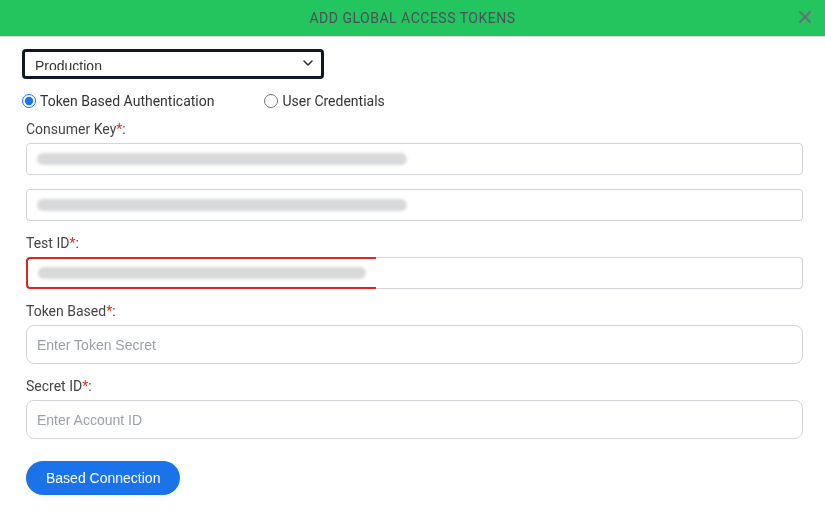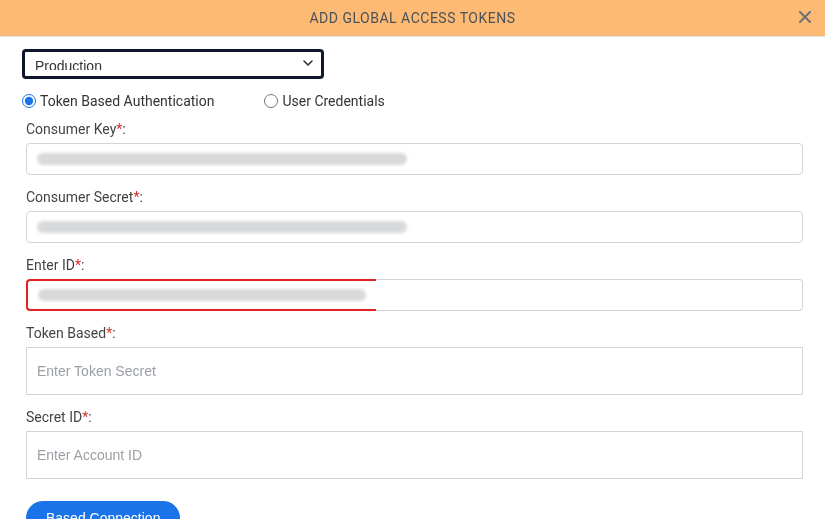--- a/index.html
+++ b/index.html
@@ -4,21 +4,21 @@
   <style>
     * { box-sizing: border-box; margin: 0; padding: 0; }
     body {
       font-family: -apple-system, BlinkMacSystemFont, "Segoe UI", Roboto, Arial, sans-serif;
       font-size: 14px;
       color: #333;
       background: #fff;
       width: 825px;
     }
     .header {
-      background: #fdba74;
+      background: #22c55e;
       border-bottom: 1px solid #e0e1e2;
       padding: 10px 12px;
       display: flex;
       align-items: center;
       justify-content: center;
       position: relative;
     }
     .header-title {
       color: #4a5258;
       font-size: 14px;
@@ -95,25 +95,25 @@
     .field-label {
       display: block;
       margin-bottom: 6px;
       color: #444;
       font-size: 14px;
     }
     .req { color: #d93025; }
     .text-input {
       width: 100%;
       border: 1px solid #d1d5da;
-      border-radius: 0;
+      border-radius: 8px;
       padding: 7px 10px;
       font-size: 14px;
       color: #333;
-      height: 48px;
+      height: 39px;
       background: #fff;
     }
     .text-input::placeholder { color: #9aa0a6; }
     .redacted-fill {
       display: inline-block;
       width: 370px;
       height: 12px;
       background: #d8d9da;
       border-radius: 6px;
       filter: blur(1.5px);
@@ -192,28 +192,27 @@
   <div class="form-section">
 
     <div class="field">
       <label class="field-label"><span>Consumer Key</span><span class="req">*</span>:</label>
       <div class="input-like">
         <span class="redacted-fill"></span>
       </div>
     </div>
 
     <div class="field">
-      <label class="field-label"><span>Consumer Secret</span><span class="req">*</span>:</label>
       <div class="input-like">
         <span class="redacted-fill"></span>
       </div>
     </div>
 
     <div class="field">
-      <label class="field-label"><span>Enter ID</span><span class="req">*</span>:</label>
+      <label class="field-label"><span>Test ID</span><span class="req">*</span>:</label>
       <div style="display:flex;">
         <div class="input-like highlight-red" style="width:350px;border-right:none;border-top-right-radius:0;border-bottom-right-radius:0;">
           <span class="redacted-fill short"></span>
         </div>
         <div class="input-like" style="flex:1;border-left:none;border-top-left-radius:0;border-bottom-left-radius:0;"></div>
       </div>
     </div>
 
     <div class="field">
       <label class="field-label"><span>Token Based</span><span class="req">*</span>:</label>

